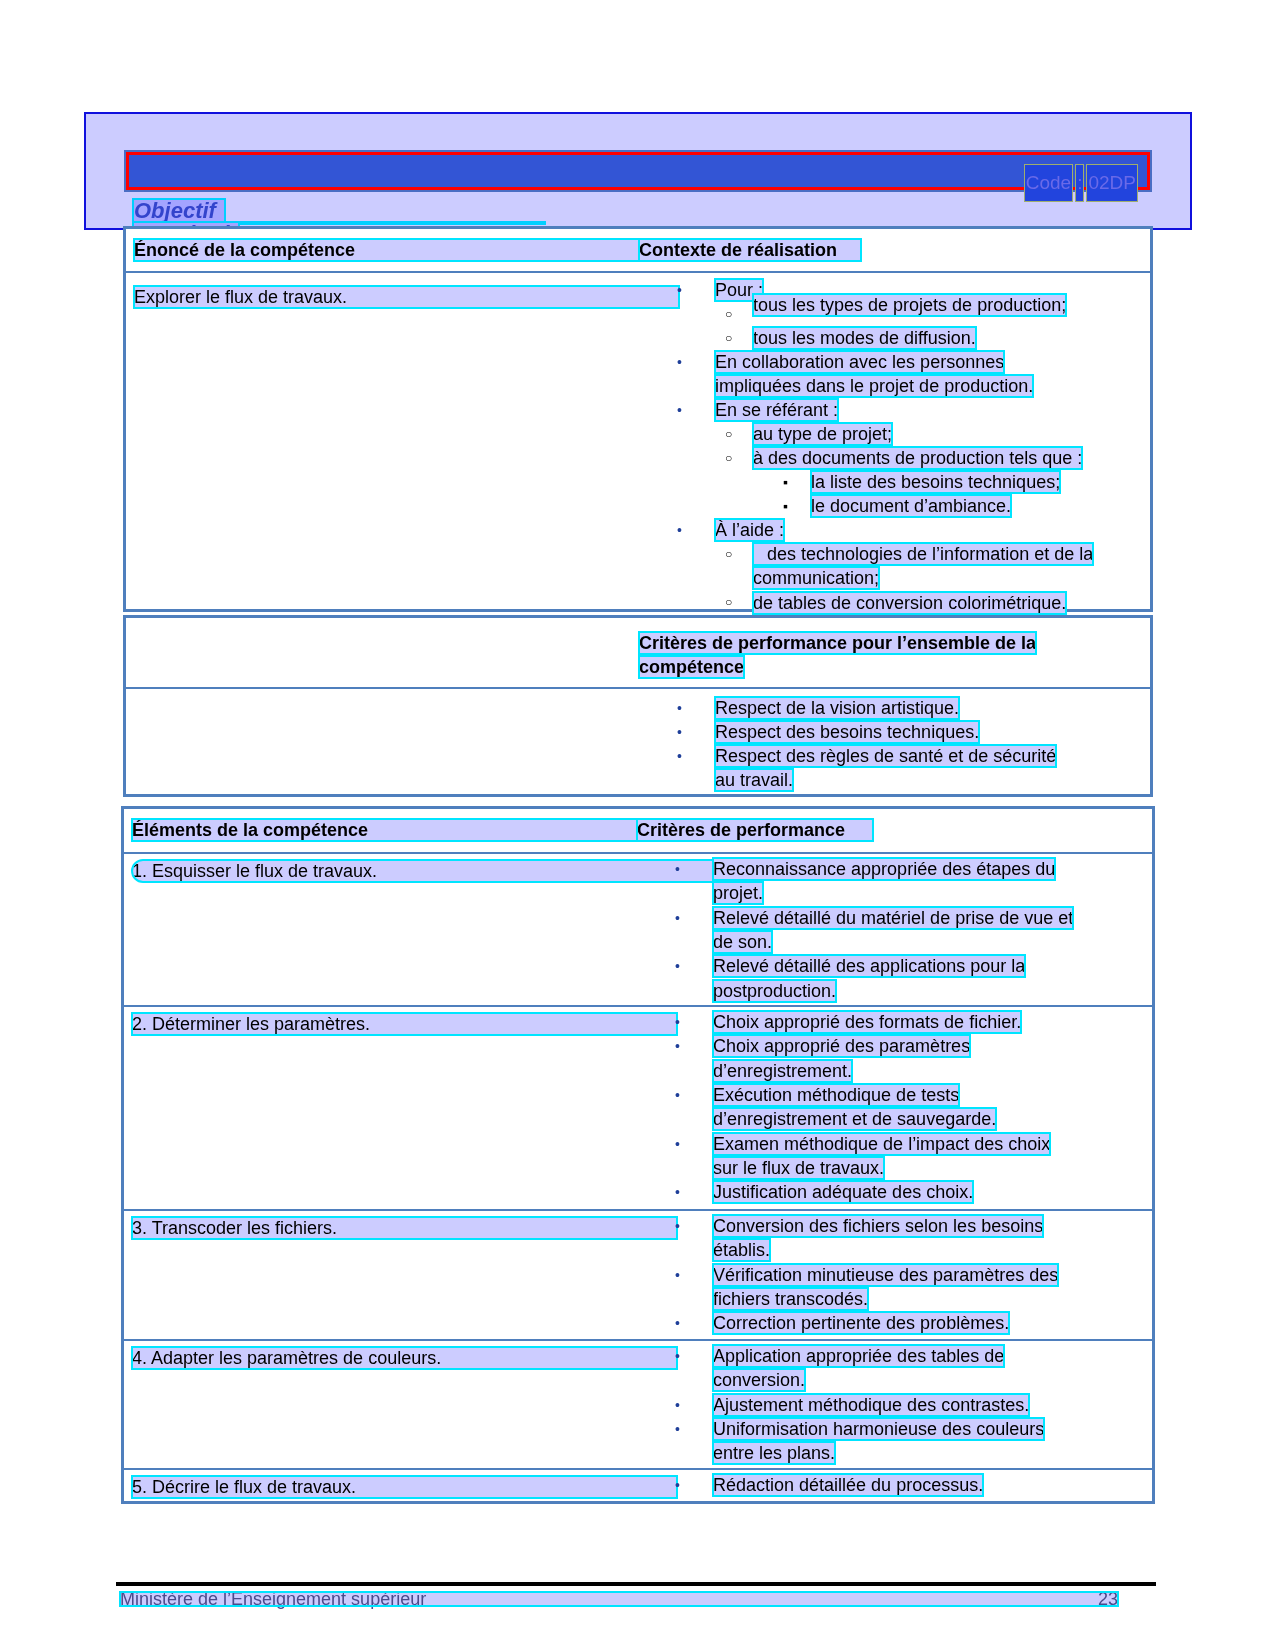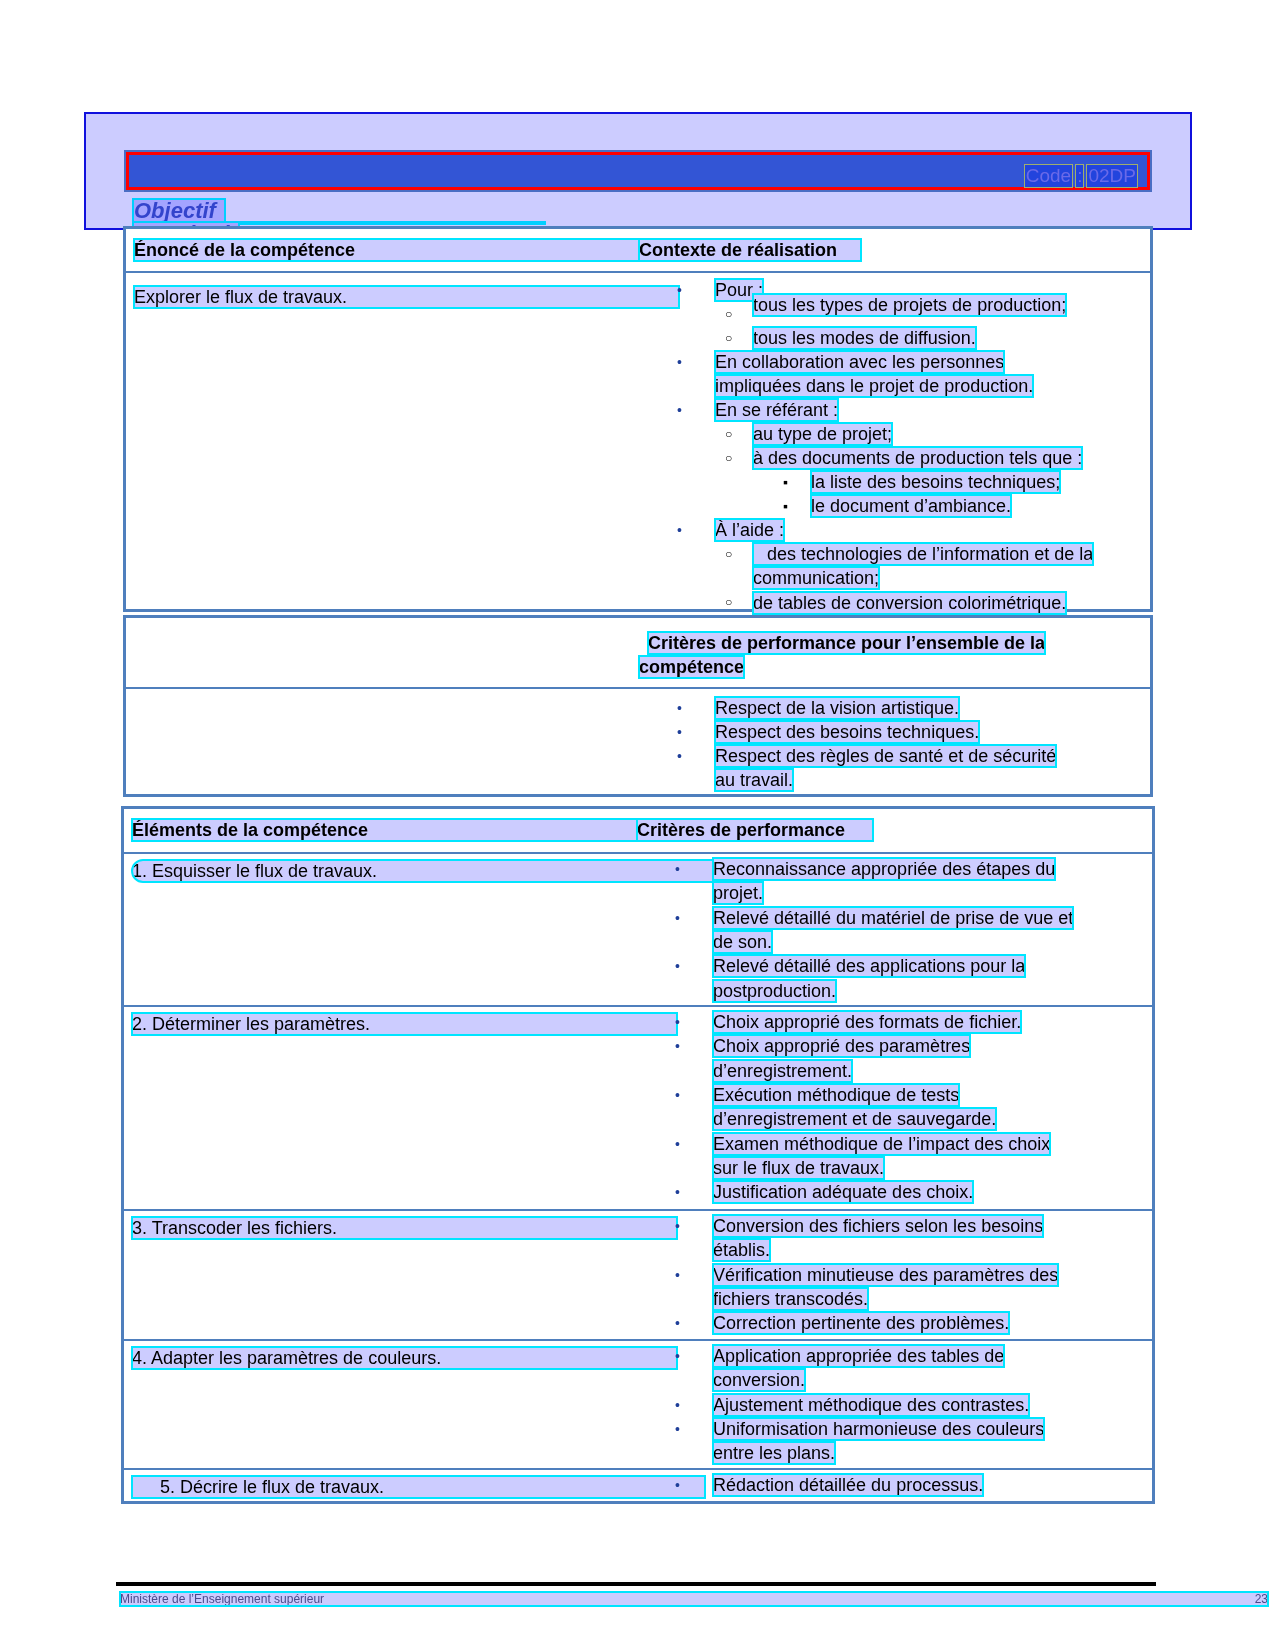--- a/index.html
+++ b/index.html
@@ -2,30 +2,30 @@
 <html><head>
 <meta charset="utf-8">
 <style>
   html, body { margin:0; padding:0; background:#ffffff; }
   body { width:1275px; height:1651px; position:relative; font-family:"Liberation Sans", sans-serif; color:#000; overflow:hidden; }
   .hl { background:#ccccff; outline:2px solid #00e5ff; outline-offset:-1px; }
   .header-box { position:absolute; left:84px; top:112px; width:1108px; height:118px; background:#ccccff; border:2px solid #1010dd; box-sizing:border-box; }
   .code-bar { position:absolute; left:124px; top:150px; width:1028px; height:42px; background:#4a6ec4; box-sizing:border-box; }
   .code-bar-inner { position:absolute; left:2px; top:2px; right:2px; bottom:2px; background:#3355d5; border:3px solid #ff0000; box-sizing:border-box; }
   .code-text { position:absolute; right:10px; top:10px; font-family:"Liberation Sans Narrow","Liberation Sans", sans-serif; font-size:19px; color:#6a6ae8; display:flex; gap:4px; }
-  .code-text span { outline:1px solid #9fae6e; background:#2244dd; padding:0 1px; }
+  .code-text span { outline:1px solid #9fae6e; background:#2244dd; padding:7px 1px; }
   .obj-row { position:absolute; top:200px; left:134px; height:22px; display:flex;flex-direction:column; }
   .obj-label { font-style:italic; font-weight:bold; font-size:22px; color:#3344cc; background:#a4a4ff; outline:2px solid #00d0ff; line-height:22px; }
   .table { position:absolute; box-sizing:border-box; border:3px solid #4f7fbd; background:#fff; }
   .row-line { position:absolute; left:0; right:0; height:2px; background:#4f7fbd; }
   .txt { position:absolute; font-size:18px; line-height:22px; white-space:nowrap; }
   .bold { font-weight:bold; }
   .bullet { position:absolute; font-size:14px; color:#1f3f99; line-height:22px; }
   .footer-line { position:absolute; left:116px; top:1582px; width:1040px; height:4px; background:#000; }
-  .footer { position:absolute; left:120px; top:1592px; width:1148px; height:14px; font-size:12px; line-height:14px; color:#4a4a8a; display:flex; justify-content:space-between; }
+  .footer { position:absolute; left:120px; top:1592px; width:998px; height:14px; font-size:18px; line-height:14px; color:#4a4a8a; display:flex; justify-content:space-between; }
 </style>
 </head>
 <body>
 
 <div class="header-box"></div>
 <div class="code-bar">
   <div class="code-bar-inner">
     <div class="code-text">
       <span>Code</span>
       <span>:</span>
@@ -71,21 +71,21 @@
     <div class="bullet" style="left: 725px; top: 543px; color: rgb(0, 0, 0); font-size: 12px;">○</div>
     <div class="txt hl" style="left: 753px; top: 543px; padding-left: 14px;">des technologies de l’information et de la</div>
     <div class="txt hl" style="left: 753px; top: 567px;">communication;</div>
     <div class="bullet" style="left: 725px; top: 591px; color: rgb(0, 0, 0); font-size: 12px;">○</div>
     <div class="txt hl" style="left: 753px; top: 592px;">de tables de conversion colorimétrique.</div>
   </div>
 
 <div class="table" style="left:123px; top:615px; width:1030px; height:182px;">
   <div class="row-line" style="top:69px;"></div>
 </div>
-<div class="txt bold hl" style="left:639px; top:632px;margin-left:9px;">Critères de performance pour l’ensemble de la</div>
+<div class="txt bold hl" style="left:639px; top:632px;">Critères de performance pour l’ensemble de la</div>
 <div class="txt bold hl" style="left:639px; top:656px;">compétence</div>
 <div id="global-list">
     <div class="bullet" style="left: 677px; top: 697px;">•</div>
     <div class="txt hl" style="left: 715px; top: 697px;">Respect de la vision artistique.</div>
     <div class="bullet" style="left: 677px; top: 721px;">•</div>
     <div class="txt hl" style="left: 715px; top: 721px;">Respect des besoins techniques.</div>
     <div class="bullet" style="left: 677px; top: 745px;">•</div>
     <div class="txt hl" style="left: 715px; top: 745px;">Respect des règles de santé et de sécurité</div>
     <div class="txt hl" style="left: 715px; top: 769px;">au travail.</div>
   </div>
@@ -135,21 +135,21 @@
     <div class="txt hl" style="left: 713px; top: 1312.2px;">Correction pertinente des problèmes.</div>
     <div class="txt hl" style="left: 132px; top: 1347px; width: 545px;">4.  Adapter les paramètres de couleurs.</div>
     <div class="bullet" style="left: 675px; top: 1345px;">•</div>
     <div class="txt hl" style="left: 713px; top: 1345px;">Application appropriée des tables de</div>
     <div class="txt hl" style="left: 713px; top: 1369.3px;">conversion.</div>
     <div class="bullet" style="left: 675px; top: 1393.6px;">•</div>
     <div class="txt hl" style="left: 713px; top: 1393.6px;">Ajustement méthodique des contrastes.</div>
     <div class="bullet" style="left: 675px; top: 1417.9px;">•</div>
     <div class="txt hl" style="left: 713px; top: 1417.9px;">Uniformisation harmonieuse des couleurs</div>
     <div class="txt hl" style="left: 713px; top: 1442.2px;">entre les plans.</div>
-    <div class="txt hl" style="left: 132px; top: 1476px; width: 545px; padding-left: 28px;">5.  Décrire le flux de travaux.</div>
+    <div class="txt hl" style="left: 132px; top: 1476px; width: 545px;">5.  Décrire le flux de travaux.</div>
     <div class="bullet" style="left: 675px; top: 1474px;">•</div>
     <div class="txt hl" style="left: 713px; top: 1474px;">Rédaction détaillée du processus.</div>
   </div>
 
 <div class="footer-line"></div>
 <div class="footer hl">
   <span>Ministère de l’Enseignement supérieur</span>
   <span>23</span>
 </div>
 

